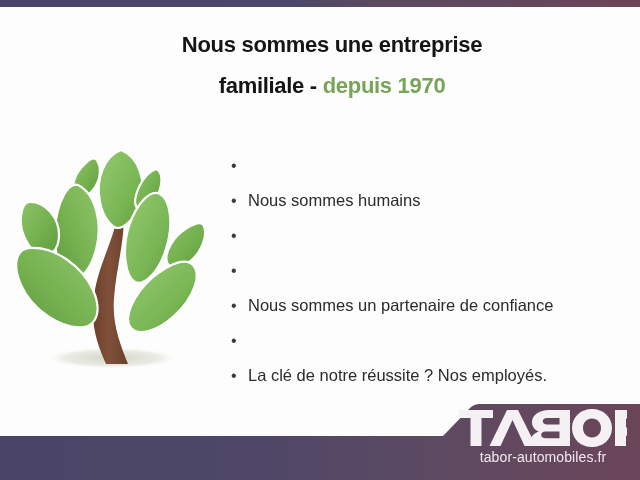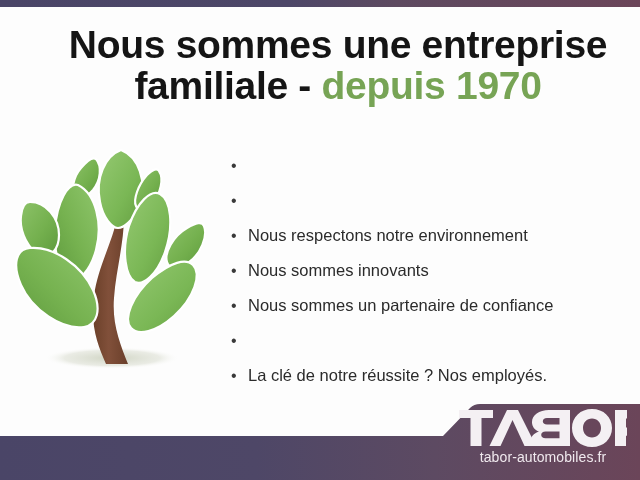--- a/index.html
+++ b/index.html
@@ -29,25 +29,25 @@
     left: 0;
     top: 0;
     width: 640px;
     height: 7px;
     background: linear-gradient(90deg, #4a4567 0%, #4d4768 45%, #5e4a60 62%, #6b4559 100%);
   }
 
   
   .headline {
     position: absolute;
-    left: 48px;
+    left: 42px;
     top: 24px;
     width: 580px;
     text-align: center;
-    font-size: 39px;
+    font-size: 22px;
     font-weight: bold;
     line-height: 41px;
     color: #151515;
     letter-spacing: -0.3px;
   }
   .headline .line1 { display: block; }
   .headline .line2 { display: block; }
   .headline .accent {
     color: #77a455;
   }
@@ -197,28 +197,27 @@
       <path d="M185 125 C 194 134, 186 158, 166 176 C 148 192, 130 196, 123 188 C 115 179, 124 156, 144 138 C 163 122, 178 118, 185 125 Z" fill="url(#lg2)" stroke="#ffffff" stroke-width="2.2"></path>
     </svg>
   </div>
 
   <ul class="bullets">
     <li>
       <span class="dot">•</span>
     </li>
     <li>
       <span class="dot">•</span>
-    </li>
-    <li>
-      <span class="dot">•</span>
-      <span>Nous respectons notre environnement</span>
-    </li>
-    <li>
-      <span class="dot">•</span>
-      <span>Nous sommes innovants</span>
+      <span>Nous sommes humains</span>
+    </li>
+    <li>
+      <span class="dot">•</span>
+    </li>
+    <li>
+      <span class="dot">•</span>
     </li>
     <li>
       <span class="dot">•</span>
       <span>Nous sommes un partenaire de confiance</span>
     </li>
     <li>
       <span class="dot">•</span>
     </li>
     <li>
       <span class="dot">•</span>

